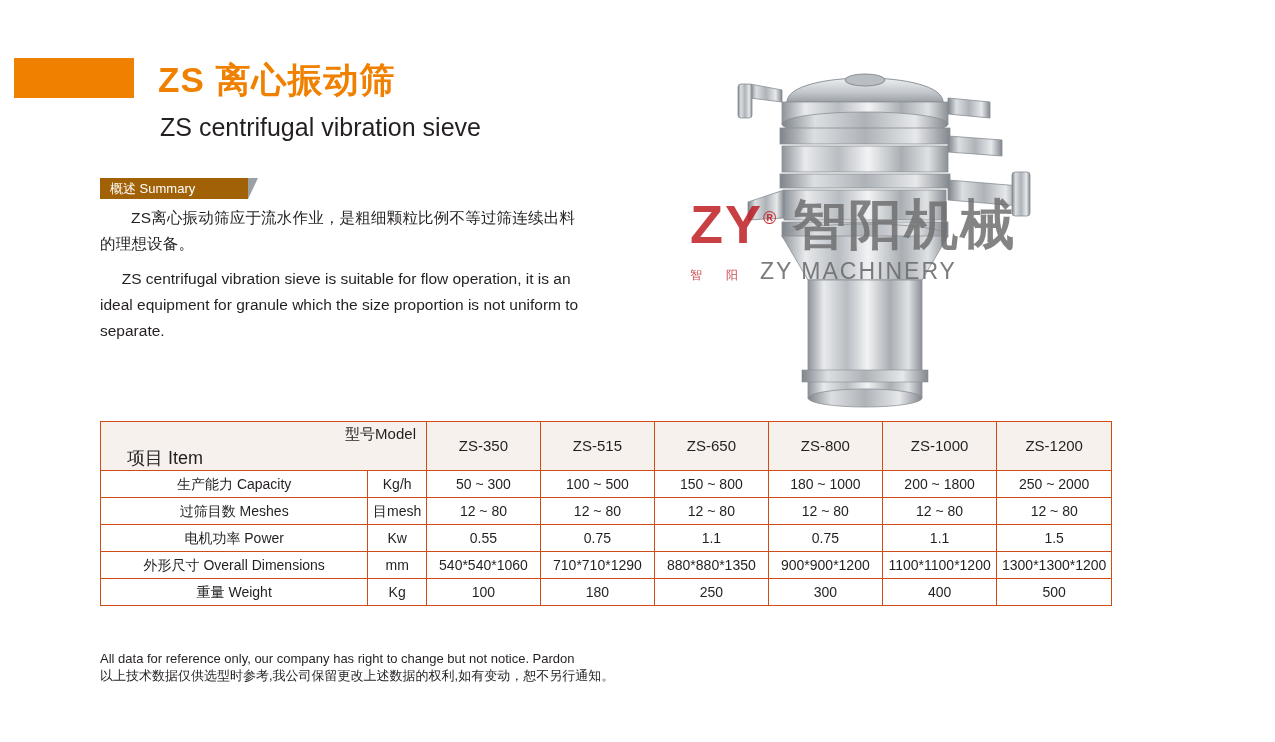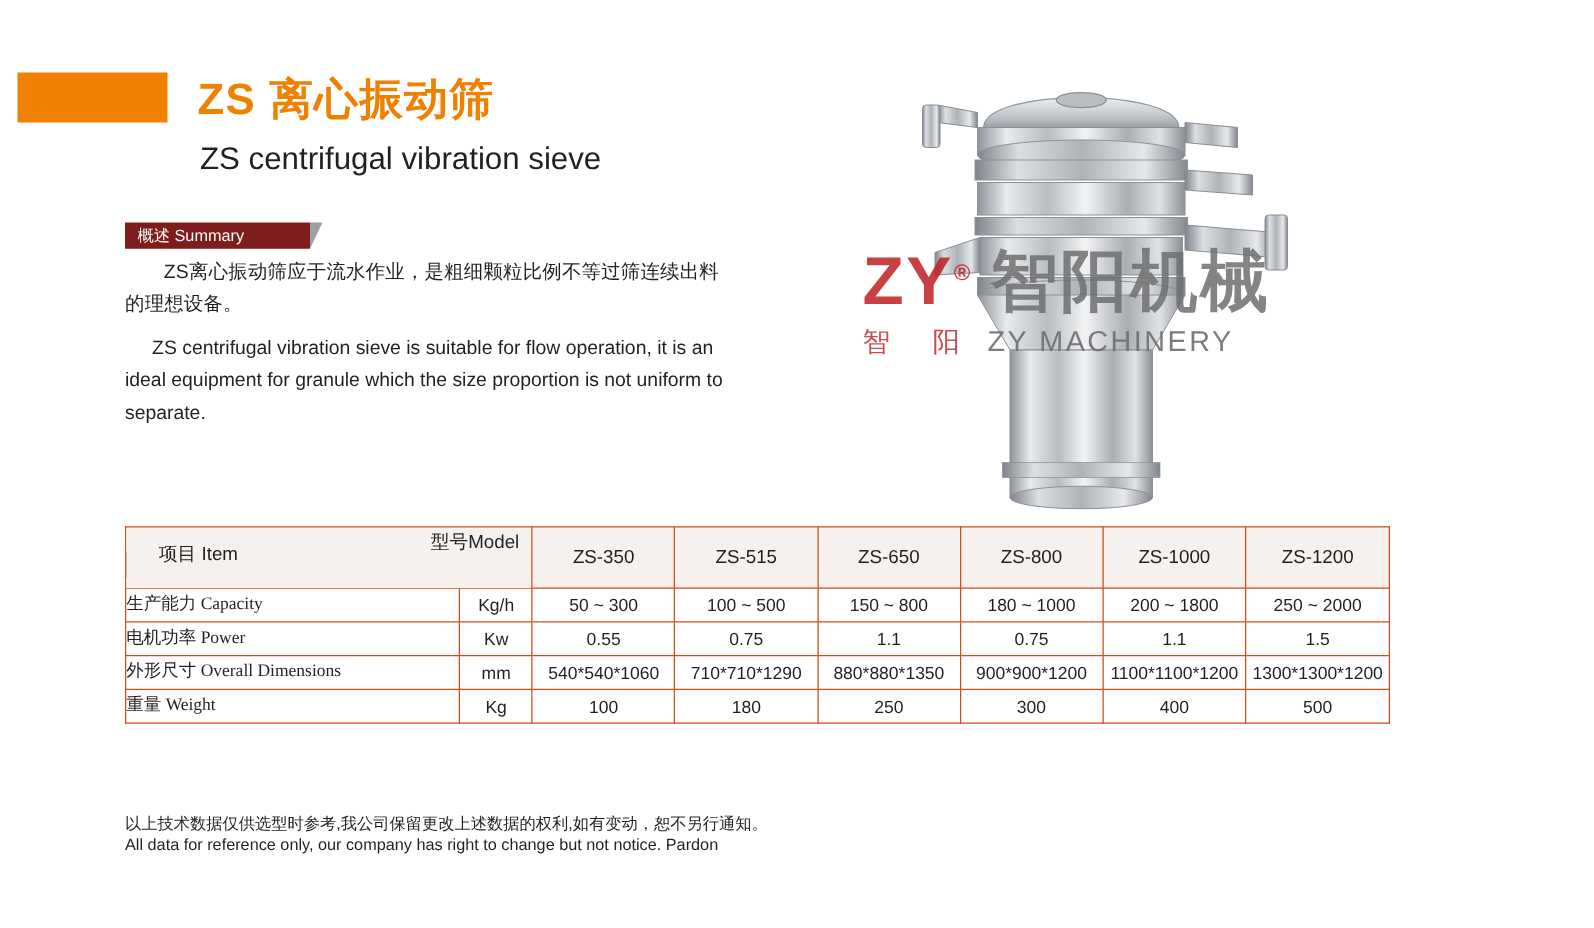--- a/index.html
+++ b/index.html
@@ -39,21 +39,21 @@
     top: 112px;
     font-size: 25px;
     color: #231f20;
     line-height: 30px;
   }
 
   
   .section-label {
     position: absolute;
     height: 21px;
-    background: #7f1d1d;
+    background: #a16207;
     color: #ffffff;
     font-size: 13px;
     line-height: 21px;
     padding: 0 10px 0 10px;
     box-sizing: border-box;
     white-space: nowrap;
   }
   .section-label::after {
     content: "";
     position: absolute;
@@ -135,21 +135,21 @@
   }
   .wm-row2 {
     display: block;
     margin-top: 6px;
     font-size: 23px;
     color: rgba(110, 110, 112, 0.9);
     letter-spacing: 2px;
   }
   .wm-row2 .cnsmall {
     color: rgba(190, 30, 35, 0.8);
-    font-size: 22px;
+    font-size: 12px;
     margin-right: 16px;
     letter-spacing: 6px;
   }
 
   
   .param-table {
     position: absolute;
     left: 100px;
     top: 421px;
     width: 1012px;
@@ -182,28 +182,27 @@
   .corner-model {
     position: absolute;
     right: 10px;
     top: 1px;
     font-size: 15px;
     line-height: 22px;
   }
   .corner-item {
     position: absolute;
     left: 26px;
-    bottom: 15px;
-    font-size: 15px;
+    bottom: 1px;
+    font-size: 18px;
     line-height: 22px;
   }
   .param-table .label-cell {
     width: 270px;
-    text-align: left;
-    font-family: Liberation Serif, serif;
+    text-align: center;
   }
   .param-table .unit-cell {
     width: 58px;
   }
   .param-table .val-cell {
     width: 114px;
   }
 
   
   .footnote {
@@ -314,20 +313,30 @@
       <td class="label-cell">生产能力 Capacity</td>
       <td class="unit-cell">Kg/h</td>
       <td class="val-cell">50 ~ 300</td>
       <td class="val-cell">100 ~ 500</td>
       <td class="val-cell">150 ~ 800</td>
       <td class="val-cell">180 ~ 1000</td>
       <td class="val-cell">200 ~ 1800</td>
       <td class="val-cell">250 ~ 2000</td>
     </tr>
 
+    <tr>
+      <td class="label-cell">过筛目数 Meshes</td>
+      <td class="unit-cell">目mesh</td>
+      <td class="val-cell">12 ~ 80</td>
+      <td class="val-cell">12 ~ 80</td>
+      <td class="val-cell">12 ~ 80</td>
+      <td class="val-cell">12 ~ 80</td>
+      <td class="val-cell">12 ~ 80</td>
+      <td class="val-cell">12 ~ 80</td>
+    </tr>
 
     <tr>
       <td class="label-cell">电机功率 Power</td>
       <td class="unit-cell">Kw</td>
       <td class="val-cell">0.55</td>
       <td class="val-cell">0.75</td>
       <td class="val-cell">1.1</td>
       <td class="val-cell">0.75</td>
       <td class="val-cell">1.1</td>
       <td class="val-cell">1.5</td>
@@ -352,15 +361,15 @@
       <td class="val-cell">180</td>
       <td class="val-cell">250</td>
       <td class="val-cell">300</td>
       <td class="val-cell">400</td>
       <td class="val-cell">500</td>
     </tr>
   </tbody>
 </table>
 
 <div class="footnote">
+  <div>All data for reference only, our company has right to change but not notice. Pardon</div>
   <div>以上技术数据仅供选型时参考,我公司保留更改上述数据的权利,如有变动，恕不另行通知。</div>
-  <div>All data for reference only, our company has right to change but not notice. Pardon</div>
 </div>
 
 </body></html>

